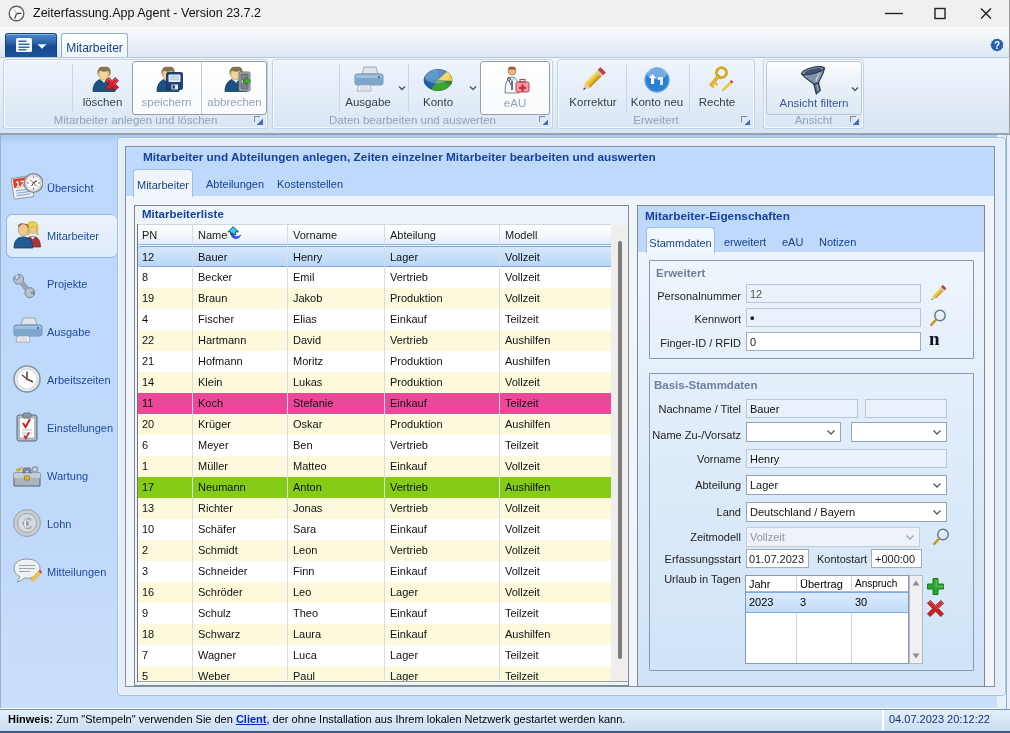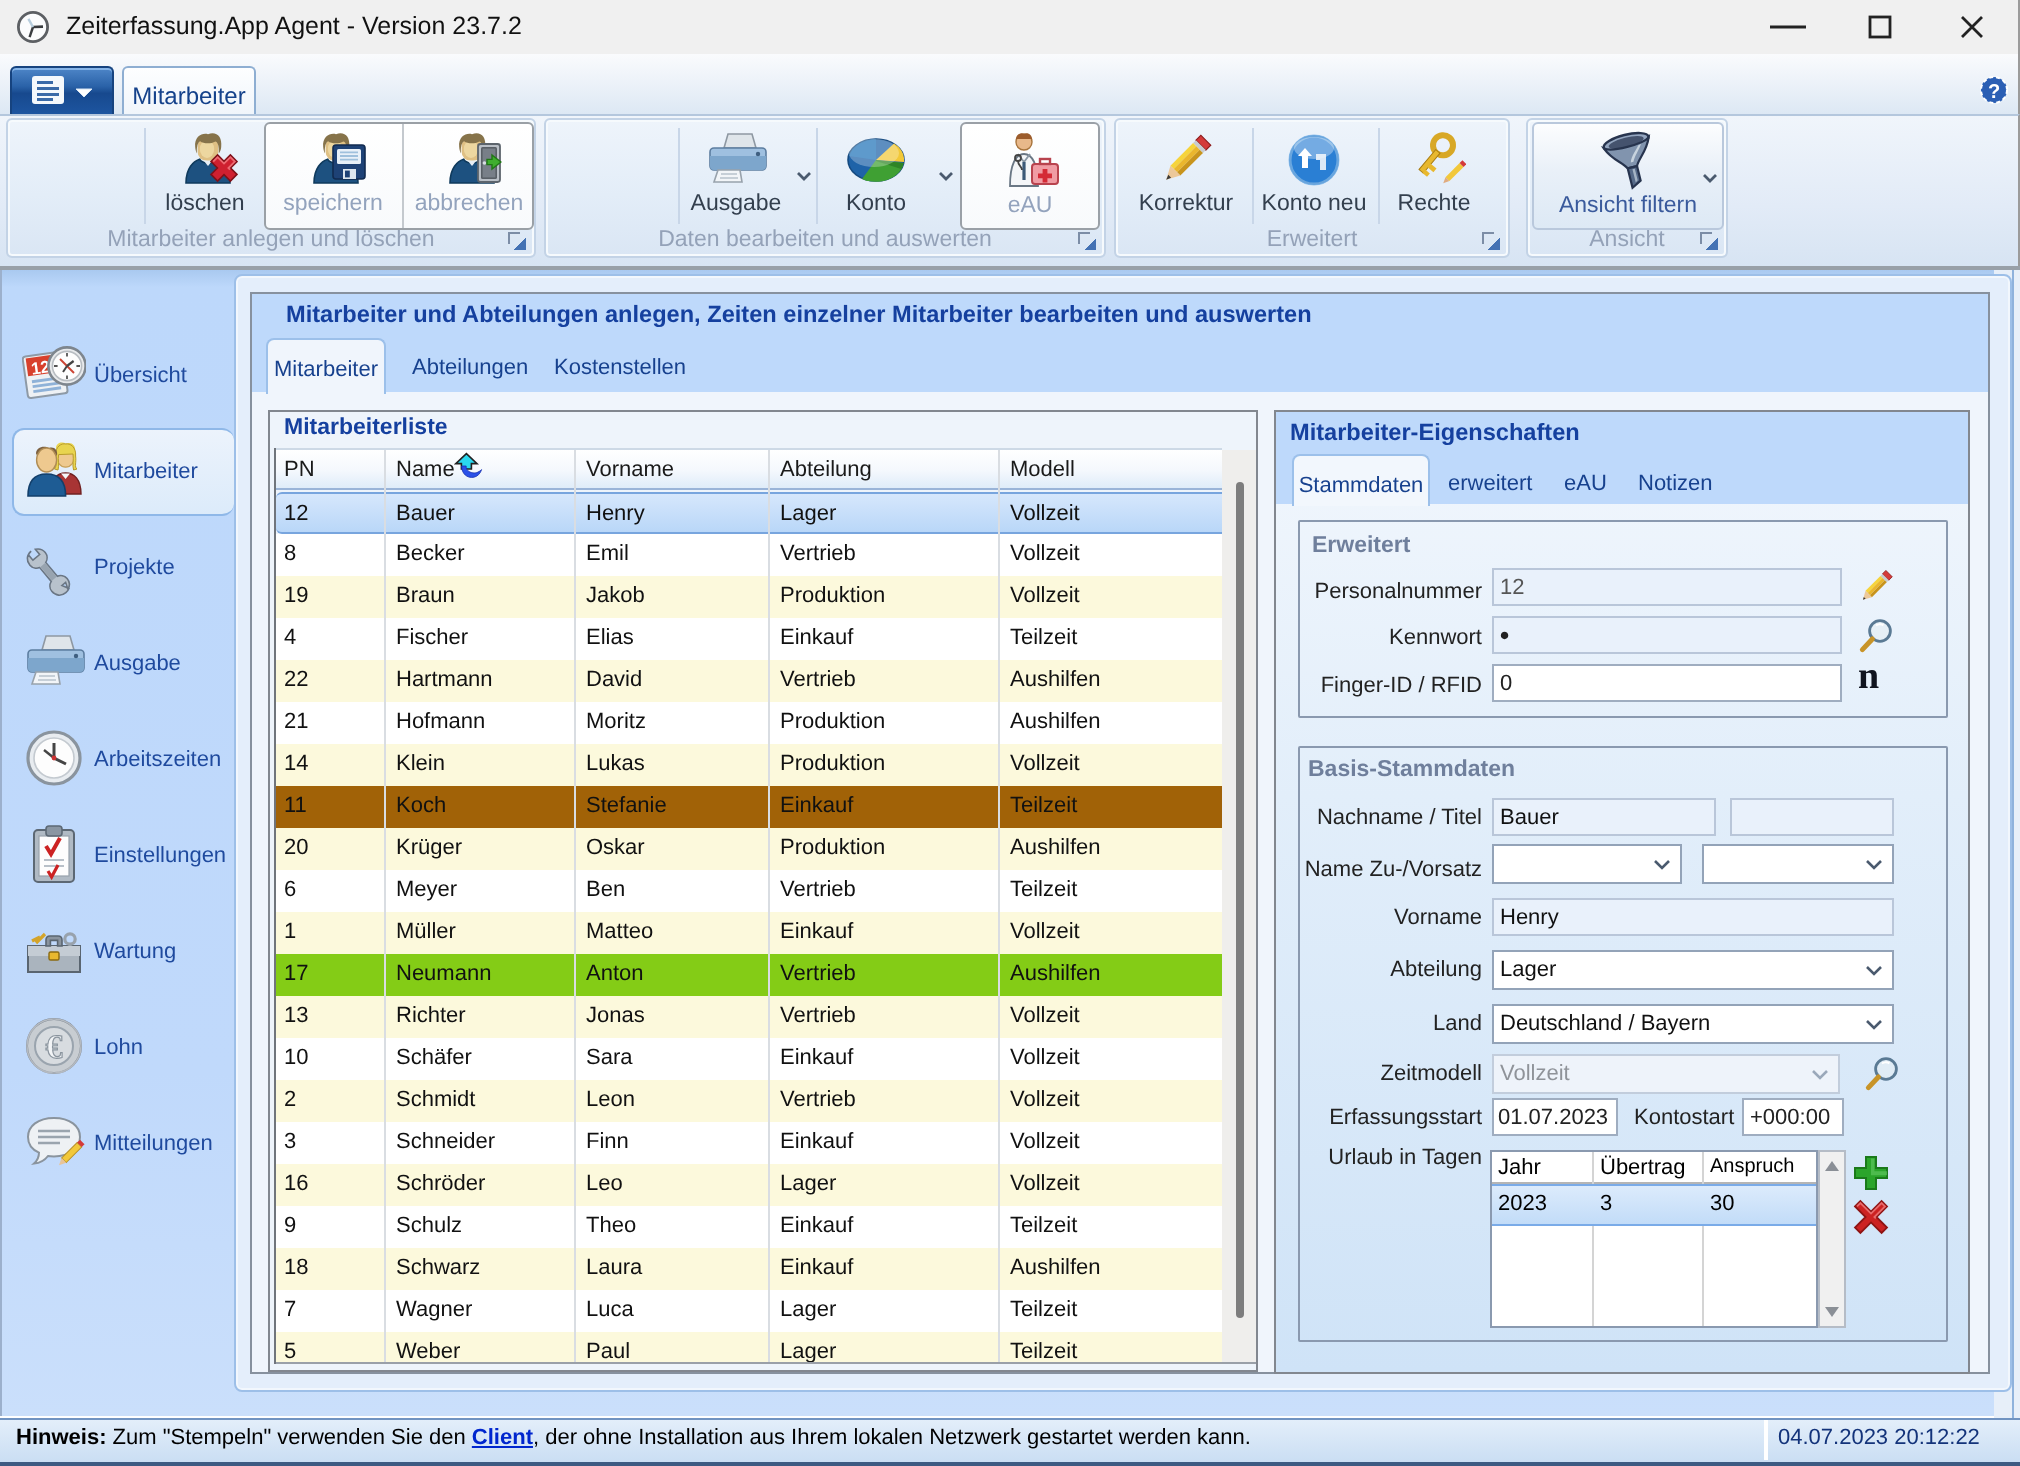--- a/index.html
+++ b/index.html
@@ -449,21 +449,21 @@
     <div class="td" style="left:252px">Produktion</div>
     <div class="td" style="left:367px">Aushilfen</div>
   </div>
 <div class="abs tr" style="top:372px;background:#fcf9dc;height:21px;overflow:hidden">
     <div class="td" style="left:4px">14</div>
     <div class="td" style="left:60px">Klein</div>
     <div class="td" style="left:155px">Lukas</div>
     <div class="td" style="left:252px">Produktion</div>
     <div class="td" style="left:367px">Vollzeit</div>
   </div>
-<div class="abs tr" style="top:393px;background:#a16207;height:21px;overflow:hidden">
+<div class="abs tr" style="top:393px;background:#ec4899;height:21px;overflow:hidden">
     <div class="td" style="left:4px">11</div>
     <div class="td" style="left:60px">Koch</div>
     <div class="td" style="left:155px">Stefanie</div>
     <div class="td" style="left:252px">Einkauf</div>
     <div class="td" style="left:367px">Teilzeit</div>
   </div>
 <div class="abs tr" style="top:414px;background:#fcf9dc;height:21px;overflow:hidden">
     <div class="td" style="left:4px">20</div>
     <div class="td" style="left:60px">Krüger</div>
     <div class="td" style="left:155px">Oskar</div>

